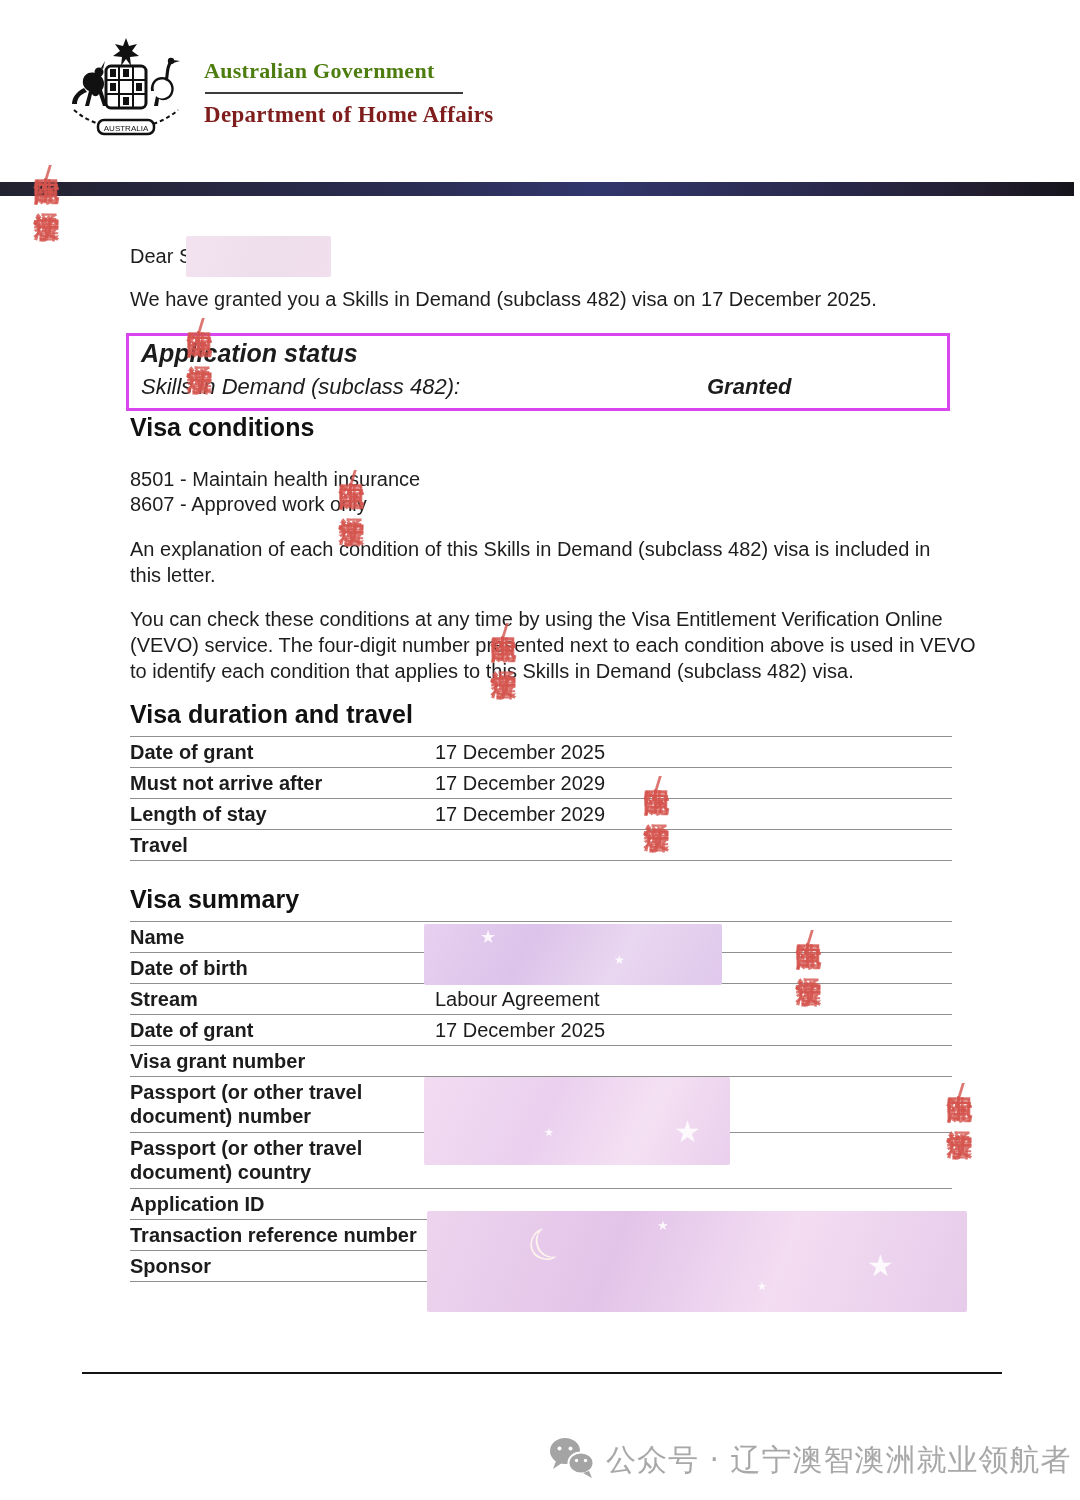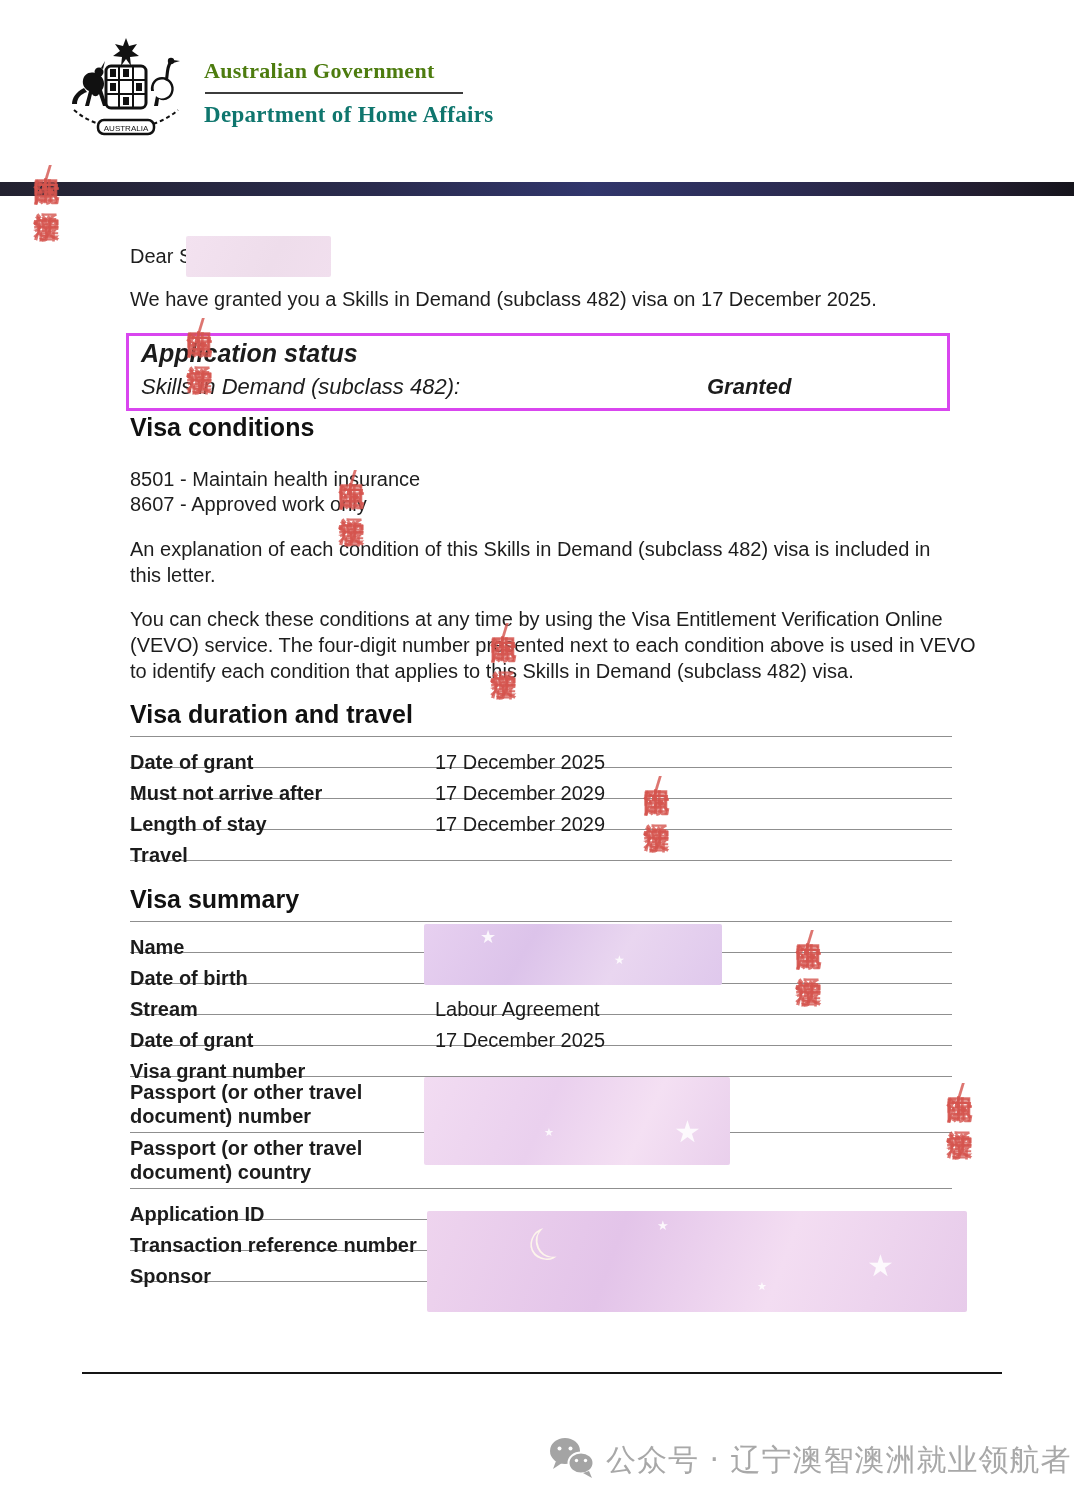--- a/index.html
+++ b/index.html
@@ -9,21 +9,21 @@
     overflow:hidden;
   }
   .abs{position:absolute;}
 
   
   .emblem{left:60px;top:36px;width:132px;height:110px;}
   .gov-title{left:204px;top:58px;font-family:"Liberation Serif","DejaVu Serif",serif;
     font-weight:bold;font-size:22px;color:#4d7c0f;letter-spacing:.3px;}
   .hdr-divider{left:205px;top:92px;width:258px;height:2px;background:#3c3c3c;}
   .dept-title{left:204px;top:102px;font-family:"Liberation Serif","DejaVu Serif",serif;
-    font-weight:bold;font-size:23px;color:#0f766e;letter-spacing:.3px;}
+    font-weight:bold;font-size:23px;color:#7f1d1d;letter-spacing:.3px;}
   .navy-bar{left:0;top:182px;width:1074px;height:14px;
     background:linear-gradient(90deg,#232230 0%,#2a2b4e 35%,#31366c 55%,#2b2a4f 75%,#221d2e 92%,#15141c 100%);}
 
   
   .body-text{font-size:20px;line-height:26px;color:#1d1d1d;}
   .salutation{left:130px;top:243px;}
   .intro{left:130px;top:286px;width:860px;}
 
   .status-box{left:126px;top:333px;width:818px;height:72px;border:3px solid #d946ef;font-style:italic;}
   .status-title{left:12px;top:3px;font-size:25px;font-weight:bold;}
@@ -37,21 +37,21 @@
   .para1{left:130px;top:536px;width:832px;}
   .para2{left:130px;top:606px;width:852px;}
 
   .duration-title{left:130px;top:700px;}
   .summary-title{left:130px;top:885px;}
 
   .tbl{position:absolute;left:130px;width:822px;font-size:20px;}
   .tbl-duration{top:736px;}
   .tbl-summary{top:921px;}
   .trow{display:flex;border-top:1px solid #8f8f8f;box-sizing:border-box;align-items:flex-start;}
-  .trow.h1{height:31px;padding-top:13px;}
+  .trow.h1{height:31px;padding-top:3px;}
   .trow.h2{height:56px;padding-top:3px;}
   .tbl-end{border-top:1px solid #8f8f8f;height:0;}
   .tlabel{width:305px;font-weight:bold;line-height:24px;padding-right:8px;box-sizing:border-box;}
   .tval{flex:1;line-height:24px;}
 
   
   .redact{position:absolute;border-radius:2px;z-index:4;overflow:hidden;}
   .redact-name{left:186px;top:236px;width:145px;height:41px;
     background:linear-gradient(115deg,#f3e2f0 0%,#eeddeb 60%,#f1dfee 100%);}
   .redact-a{left:424px;top:924px;width:298px;height:61px;

